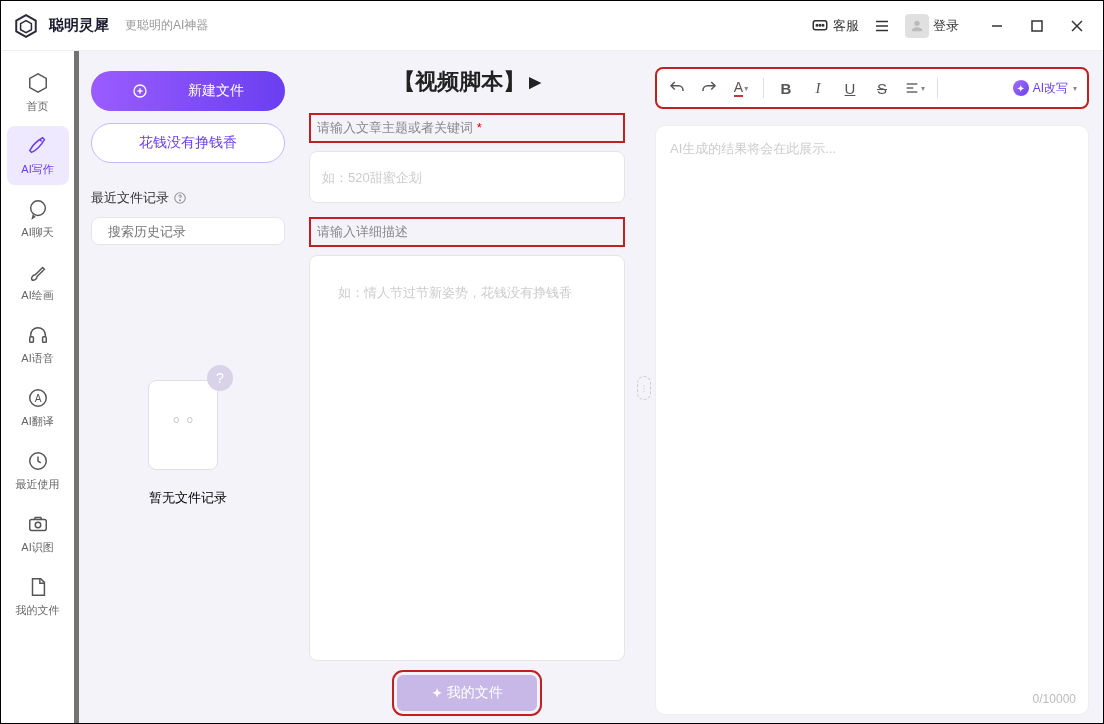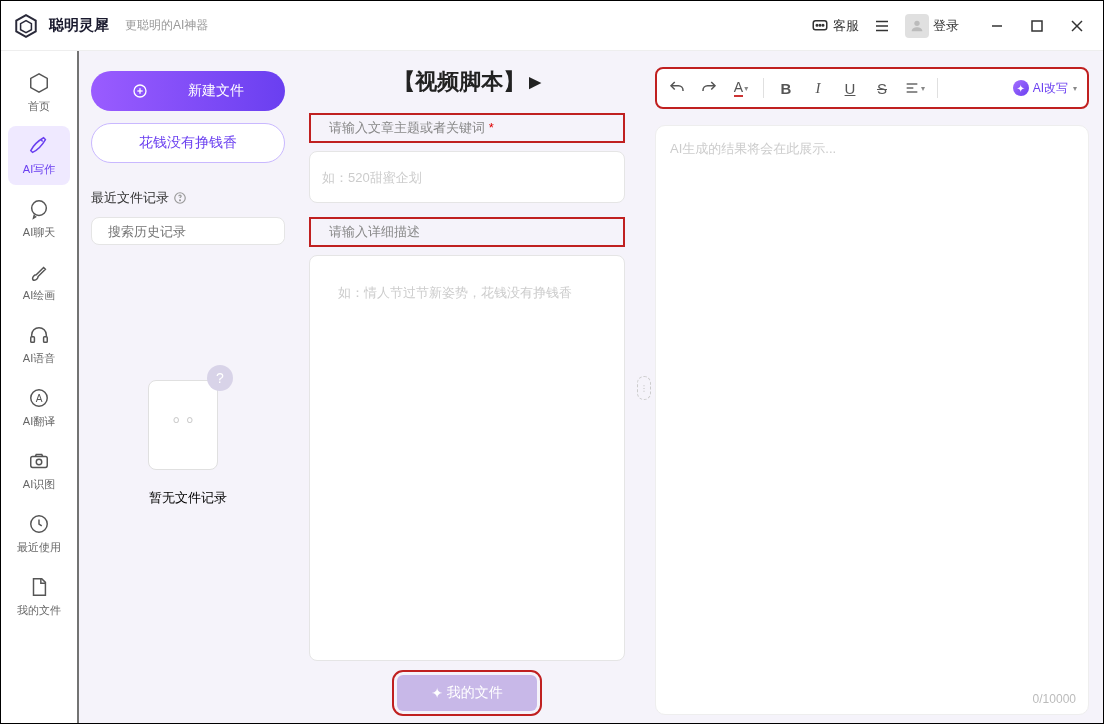--- a/index.html
+++ b/index.html
@@ -14,21 +14,21 @@
     .titlebar-right { margin-left: auto; display: flex; align-items: center; gap: 14px; }
     .tb-item { display: flex; align-items: center; gap: 4px; font-size: 13px; color: #333; cursor: pointer; }
     .avatar { width: 24px; height: 24px; background: #e0e0e0; border-radius: 4px; display: flex; align-items: center; justify-content: center; }
     .win-ctrl { display: flex; gap: 8px; margin-left: 8px; }
     .win-btn { width: 32px; height: 28px; display: flex; align-items: center; justify-content: center; cursor: pointer; font-size: 16px; }
 
     
     .main { display: flex; height: calc(724px - 50px); }
 
     
-    .leftnav { width: 78px; background: #fff; display: flex; flex-direction: column; align-items: center; padding-top: 12px; border-right: 2px solid #737373; }
+    .leftnav { width: 78px; background: #fff; display: flex; flex-direction: column; align-items: center; padding-top: 12px; border-right: 5px solid #737373; }
     .nav-item { width: 62px; display: flex; flex-direction: column; align-items: center; gap: 4px; padding: 8px 0; margin-bottom: 4px; cursor: pointer; border-radius: 8px; }
     .nav-item.active { background: #efe9ff; }
     .nav-icon { width: 24px; height: 24px; display: flex; align-items: center; justify-content: center; color: #555; }
     .nav-item.active .nav-icon { color: #6a3ff0; }
     .nav-label { font-size: 11px; color: #666; }
     .nav-item.active .nav-label { color: #6a3ff0; }
 
     
     .file-panel { width: 218px; background: #f5f3fa; padding: 20px 12px; display: flex; flex-direction: column; }
     .btn { height: 40px; border-radius: 20px; display: flex; align-items: center; justify-content: center; gap: 6px; font-size: 14px; cursor: pointer; margin-bottom: 12px; }
@@ -42,21 +42,21 @@
     .empty-file { width: 70px; height: 90px; background: #fff; border: 1px solid #e0e0e0; border-radius: 8px; position: absolute; left: 5px; top: 15px; display: flex; align-items: center; justify-content: center; }
     .empty-face { font-size: 20px; color: #d0d0d0; }
     .empty-q { position: absolute; right: 0; top: 0; width: 26px; height: 26px; border-radius: 50%; background: #d8d3e8; color: #fff; display: flex; align-items: center; justify-content: center; font-size: 14px; }
     .empty-text { font-size: 13px; color: #000000; margin-top: 14px; }
 
     
     .center { width: 340px; padding: 16px 12px 0; display: flex; flex-direction: column; }
     .center-title { font-size: 22px; font-weight: 700; color: #222; text-align: center; display: flex; justify-content: center; align-items: center; gap: 4px; }
     .play-tri { font-size: 15px; color: #222; }
     .field-label { font-size: 13px; color: #888; margin-top: 16px; margin-bottom: 8px; }
-    .field-label.highlight { border: 2px solid #c02020; display: inline-block; padding: 4px 18px; }
+    .field-label.highlight { border: 2px solid #c02020; display: inline-block; padding: 4px 6px; }
     .req { color: #d00; }
     .input-box { width: 100%; height: 52px; background: #fff; border: 1px solid #e5e5e5; border-radius: 8px; padding: 0 12px; font-size: 13px; color: #333; outline: none; }
     .input-box::placeholder { color: #ccc; }
     .textarea-box { width: 100%; flex: 1; background: #fff; border: 1px solid #e5e5e5; border-radius: 8px; padding: 28px; font-size: 13px; color: #333; outline: none; resize: none; min-height: 380px; }
     .textarea-box::placeholder { color: #ccc; }
     .gen-btn-wrap { display: flex; justify-content: center; padding: 14px 0; }
     .gen-btn { width: 140px; height: 36px; background: #c8b8e8; color: #fff; border: none; border-radius: 6px; font-size: 14px; cursor: pointer; outline: 2px solid #c02020; outline-offset: 3px; display: flex; align-items: center; justify-content: center; gap: 4px; }
 
     
     .divider { width: 14px; display: flex; align-items: center; justify-content: center; }
@@ -192,35 +192,35 @@
           <svg width="22" height="22" viewBox="0 0 24 24" fill="none" stroke="currentColor" stroke-width="1.6">
             <circle cx="12" cy="12" r="9"></circle>
             <text x="12" y="16" text-anchor="middle" font-size="11" fill="currentColor" stroke="none">A</text>
           </svg>
         </div>
       <span class="nav-label">AI翻译</span>
     </div>
     <div class="nav-item">
       <div class="nav-icon">
           <svg width="22" height="22" viewBox="0 0 24 24" fill="none" stroke="currentColor" stroke-width="1.6">
+            <circle cx="12" cy="12" r="9"></circle>
+            <path d="M12 7v5l3 2"></path>
+          </svg>
+        </div>
+      <span class="nav-label">最近使用</span>
+    </div>
+    <div class="nav-item">
+      <div class="nav-icon">
+          <svg width="22" height="22" viewBox="0 0 24 24" fill="none" stroke="currentColor" stroke-width="1.6">
             <rect x="3" y="7" width="18" height="12" rx="2"></rect>
             <circle cx="12" cy="13" r="3"></circle>
             <path d="M8 7l1-2h6l1 2"></path>
           </svg>
         </div>
       <span class="nav-label">AI识图</span>
-    </div>
-    <div class="nav-item">
-      <div class="nav-icon">
-          <svg width="22" height="22" viewBox="0 0 24 24" fill="none" stroke="currentColor" stroke-width="1.6">
-            <circle cx="12" cy="12" r="9"></circle>
-            <path d="M12 7v5l3 2"></path>
-          </svg>
-        </div>
-      <span class="nav-label">最近使用</span>
     </div>
     <div class="nav-item">
       <div class="nav-icon">
           <svg width="22" height="22" viewBox="0 0 24 24" fill="none" stroke="currentColor" stroke-width="1.6">
             <path d="M6 3h9l4 4v14H6z"></path>
             <path d="M14 3v5h5"></path>
           </svg>
         </div>
       <span class="nav-label">我的文件</span>
     </div>

